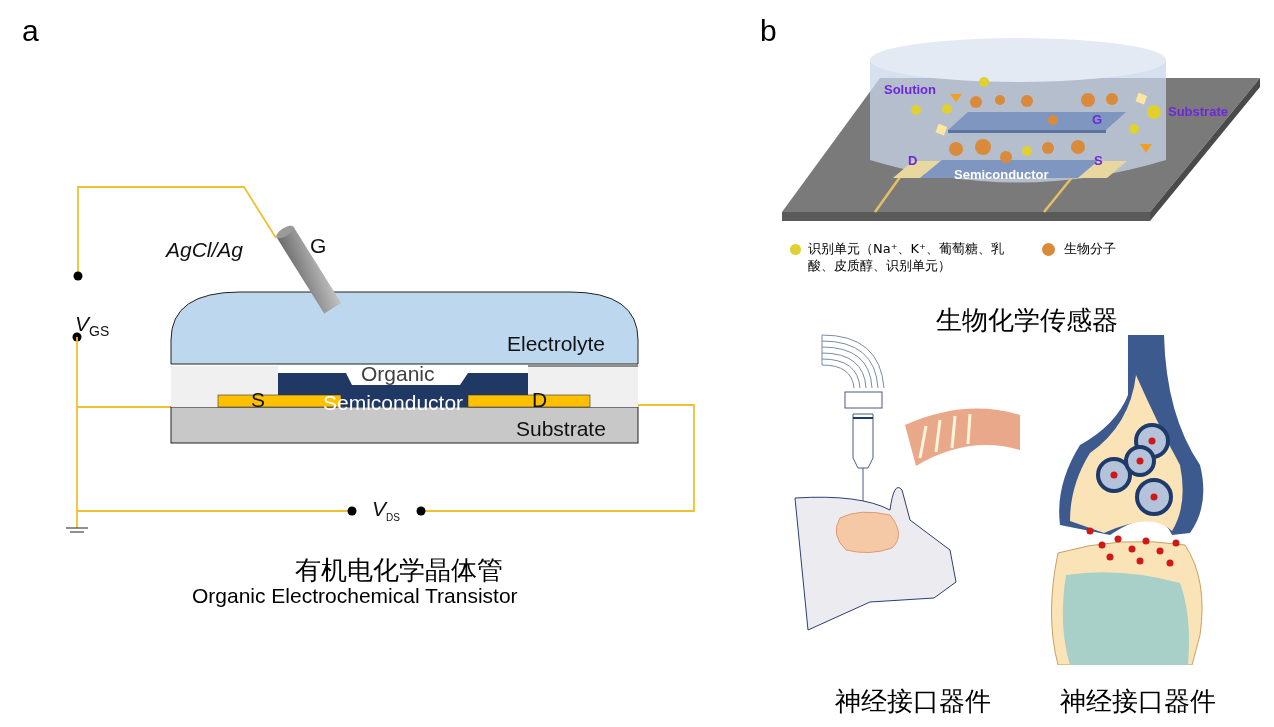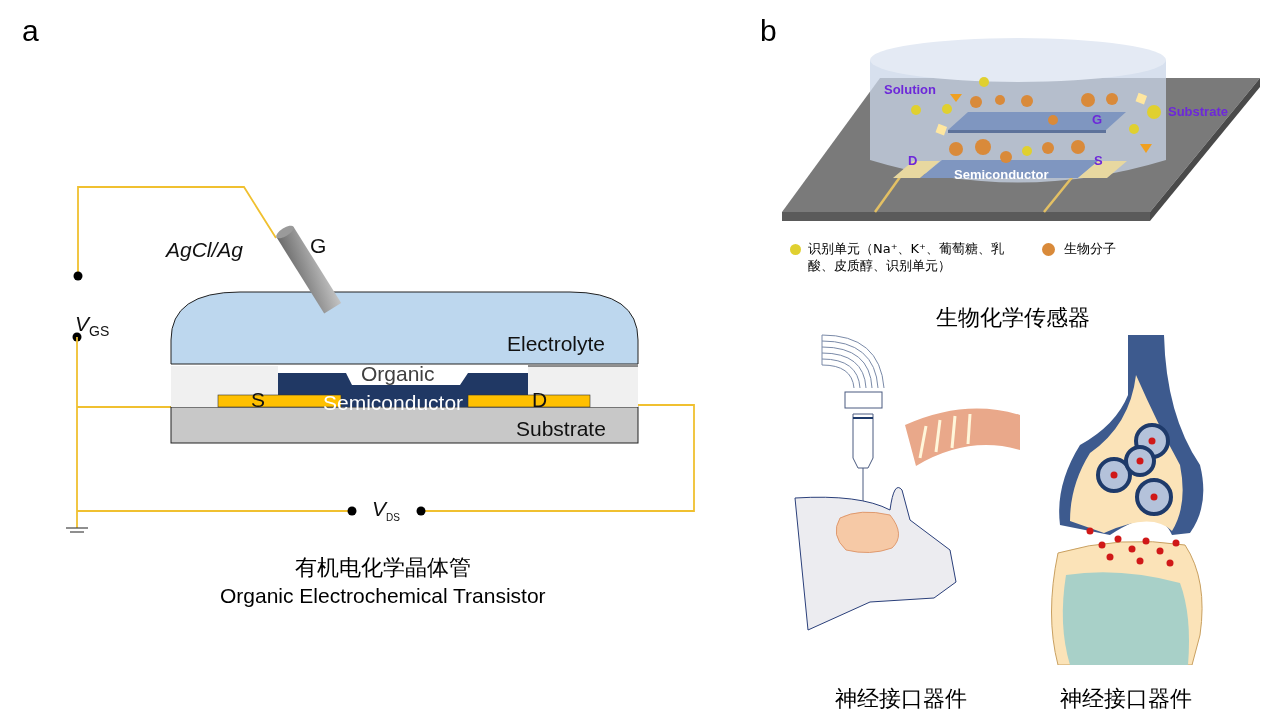--- a/index.html
+++ b/index.html
@@ -1,21 +1,21 @@
 <!DOCTYPE html>
 <html><head>
 <meta charset="utf-8">
 <style>
   html, body { margin:0; padding:0; background:#ffffff; }
   body { width:1274px; height:727px; position:relative; overflow:hidden; font-family:"Liberation Sans", "DejaVu Sans", sans-serif; color:#000; }
   .abs { position:absolute; }
   .panel-label { font-size:30px; font-weight:normal; }
   .lbl { font-size:21px; color:#111; white-space:nowrap; }
   .lbl-sm { font-size:13px; font-weight:bold; color:#6d28d9; white-space:nowrap; }
-  .cap-cn { font-size:22px; white-space:nowrap; font-family:"DejaVu Sans", sans-serif;text-align:center; }
+  .cap-cn { font-size:26px; white-space:nowrap; font-family:"DejaVu Sans", sans-serif;text-align:center; }
   .cap-en { font-size:21px; white-space:nowrap; }
   .legend { font-size:13px; font-family:"DejaVu Sans", sans-serif; line-height:17px; }
 </style>
 </head>
 <body>
 
 <div class="abs panel-label" style="left:22px;top:14px;">a</div>
 
 <svg class="abs" style="left:0;top:0;" width="760" height="560">
   <defs>
@@ -66,21 +66,21 @@
   <i>V</i><sub style="font-size:10px;">DS</sub>
 </div>
 <div class="abs lbl" style="left:507px;top:332px;">Electrolyte</div>
 <div class="abs lbl" style="left:361px;top:362px;color:#404040;">Organic</div>
 <div class="abs lbl" style="left:323px;top:391px;color:#ffffff;">Semiconductor</div>
 <div class="abs lbl" style="left:251px;top:388px;">S</div>
 <div class="abs lbl" style="left:532px;top:388px;">D</div>
 <div class="abs lbl" style="left:516px;top:417px;">Substrate</div>
 
 <div class="abs cap-cn" style="left:295px;top:553px;">有机电化学晶体管</div>
-<div class="abs cap-en" style="left:192px;top:584px;margin-left:28px;">Organic Electrochemical Transistor</div>
+<div class="abs cap-en" style="left:192px;top:584px;">Organic Electrochemical Transistor</div>
 
 <div class="abs panel-label" style="left:760px;top:14px;">b</div>
 
 <svg class="abs" style="left:770px;top:30px;" width="500" height="210">
 
   <polygon points="12,182 110,48 490,48 380,182" fill="#7a7a7a"></polygon>
   <polygon points="12,182 380,182 380,191 12,191" fill="#5a5a5a"></polygon>
   <polygon points="380,182 490,48 490,57 380,191" fill="#4a4a4a"></polygon>
 
   <path d="M100,30 L100,130 Q248,175 396,130 L396,30 Z" fill="#c9d5e8" opacity="0.75"></path>

